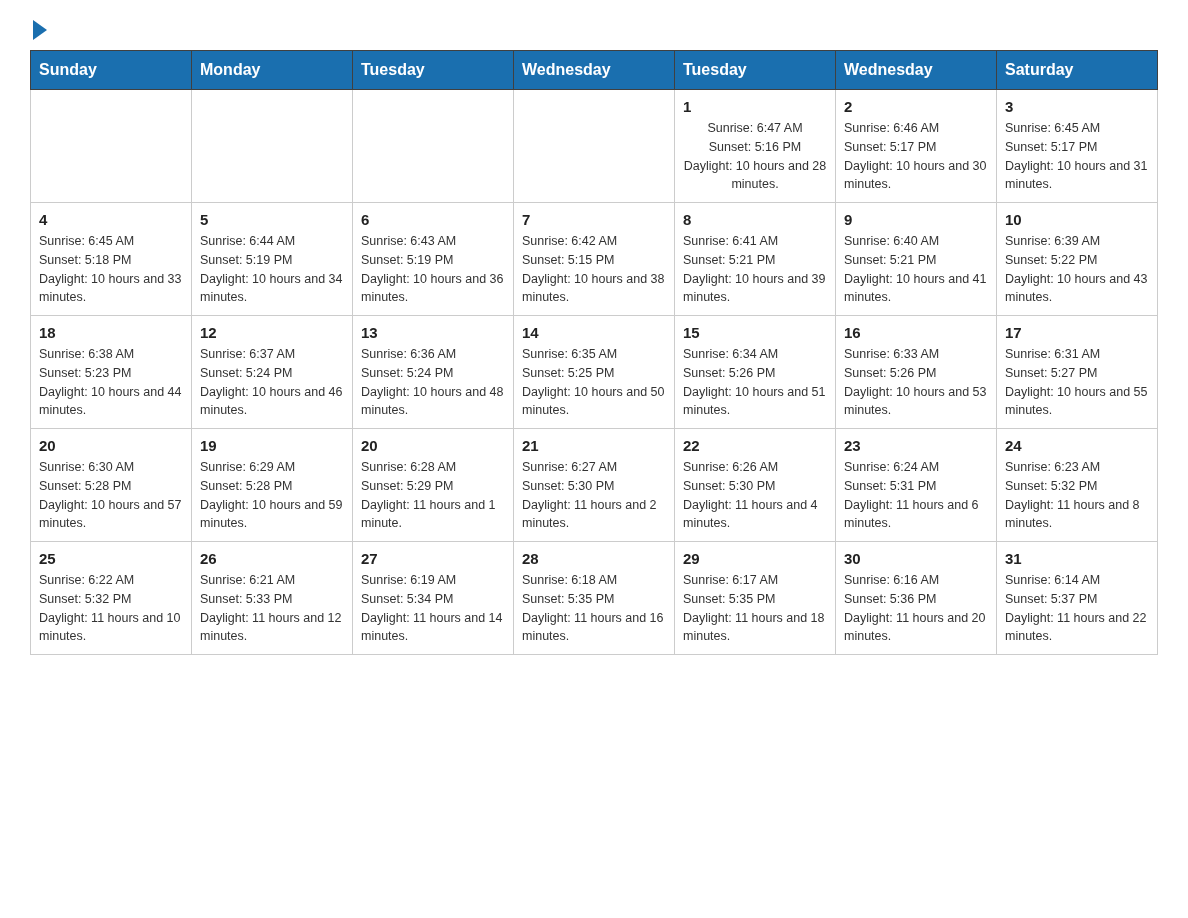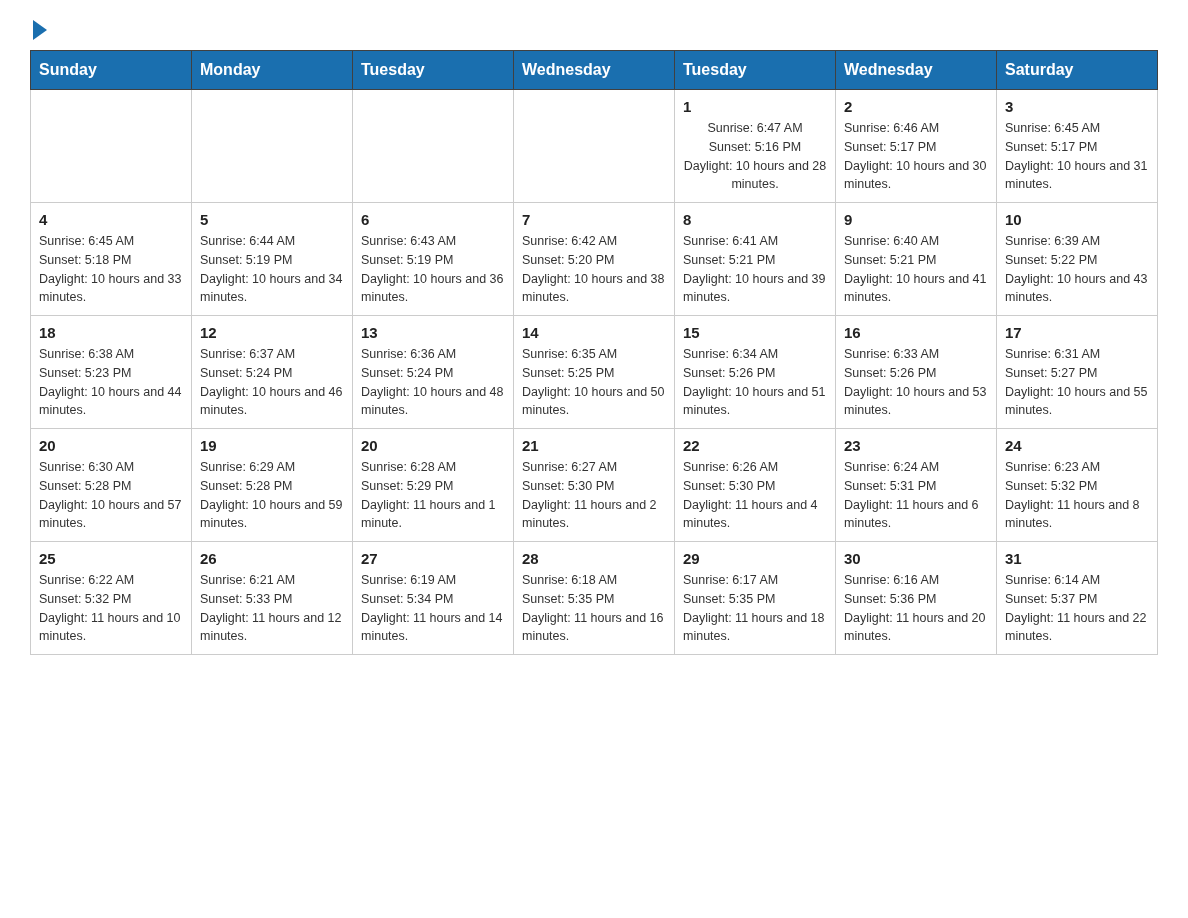--- a/index.html
+++ b/index.html
@@ -167,21 +167,21 @@
         </td>
         <td>
           <span class="day-number">6</span>
           <div class="day-info" style="white-space: pre-line;">Sunrise: 6:43 AM
 Sunset: 5:19 PM
 Daylight: 10 hours and 36 minutes.</div>
         </td>
         <td>
           <span class="day-number">7</span>
           <div class="day-info" style="white-space: pre-line;">Sunrise: 6:42 AM
-Sunset: 5:20 PM
+Sunset: 5:15 PM
 Daylight: 10 hours and 38 minutes.</div>
         </td>
         <td>
           <span class="day-number">8</span>
           <div class="day-info" style="white-space: pre-line;">Sunrise: 6:41 AM
 Sunset: 5:21 PM
 Daylight: 10 hours and 39 minutes.</div>
         </td>
         <td>
           <span class="day-number">9</span>

